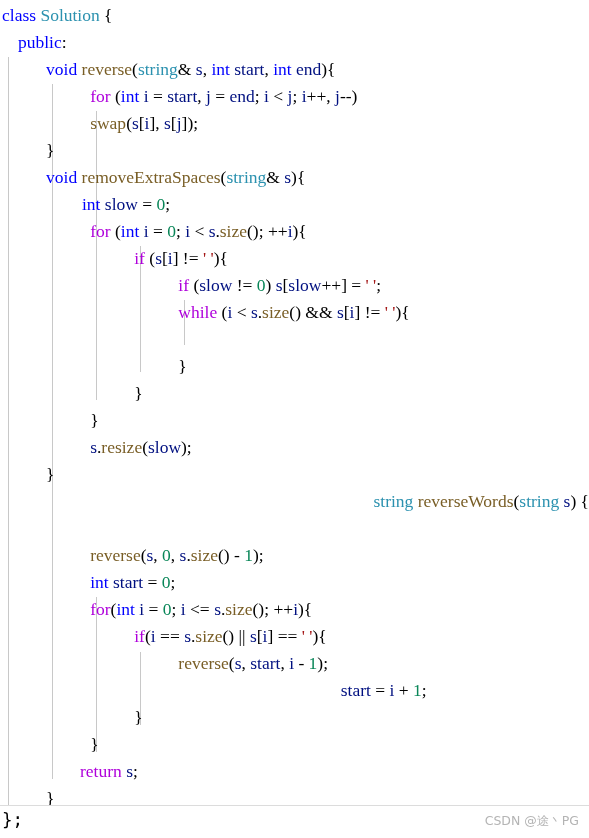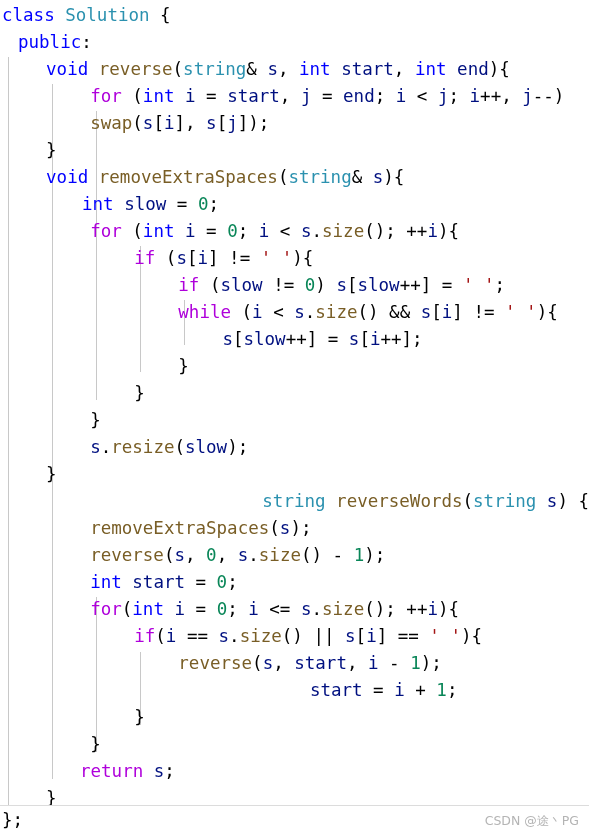--- a/index.html
+++ b/index.html
@@ -28,20 +28,21 @@
     background: #c8c8c8;
   }
 
   
   #code-surface {
     position: absolute;
     left: 0;
     top: 0;
     right: 0;
     bottom: 0;
+    font-family: Liberation Serif, serif;
   }
 
   .code-line {
     position: absolute;
     left: 0;
     right: 0;
     height: 27px;
     line-height: 27px;
     white-space: pre;
     font-size: 17.5px;
@@ -120,28 +121,26 @@
       <div class="code-line" style="top: 56px; padding-left: 46.08px;"><span class="t-kw">void</span><span class="t-plain"> </span><span class="t-fn">reverse</span><span class="t-plain">(</span><span class="t-type">string</span><span class="t-plain">&amp; </span><span class="t-var">s</span><span class="t-plain">, </span><span class="t-kw">int</span><span class="t-plain"> </span><span class="t-var">start</span><span class="t-plain">, </span><span class="t-kw">int</span><span class="t-plain"> </span><span class="t-var">end</span><span class="t-plain">){</span></div>
       <div class="code-line" style="top: 83px; padding-left: 90.16px;"><span class="t-ctl">for</span><span class="t-plain"> (</span><span class="t-kw">int</span><span class="t-plain"> </span><span class="t-var">i</span><span class="t-plain"> = </span><span class="t-var">start</span><span class="t-plain">, </span><span class="t-var">j</span><span class="t-plain"> = </span><span class="t-var">end</span><span class="t-plain">; </span><span class="t-var">i</span><span class="t-plain"> &lt; </span><span class="t-var">j</span><span class="t-plain">; </span><span class="t-var">i</span><span class="t-plain">++, </span><span class="t-var">j</span><span class="t-plain">--)</span></div>
       <div class="code-line" style="top: 110px; padding-left: 90.16px;"><span class="t-fn">swap</span><span class="t-plain">(</span><span class="t-var">s</span><span class="t-plain">[</span><span class="t-var">i</span><span class="t-plain">], </span><span class="t-var">s</span><span class="t-plain">[</span><span class="t-var">j</span><span class="t-plain">]);</span></div>
       <div class="code-line" style="top: 137px; padding-left: 46.08px;"><span class="t-plain">}</span></div>
       <div class="code-line" style="top: 164px; padding-left: 46.08px;"><span class="t-kw">void</span><span class="t-plain"> </span><span class="t-fn">removeExtraSpaces</span><span class="t-plain">(</span><span class="t-type">string</span><span class="t-plain">&amp; </span><span class="t-var">s</span><span class="t-plain">){</span></div>
       <div class="code-line" style="top: 191px; padding-left: 82px;"><span class="t-kw">int</span><span class="t-plain"> </span><span class="t-var">slow</span><span class="t-plain"> = </span><span class="t-num">0</span><span class="t-plain">;</span></div>
       <div class="code-line" style="top: 218px; padding-left: 90.16px;"><span class="t-ctl">for</span><span class="t-plain"> (</span><span class="t-kw">int</span><span class="t-plain"> </span><span class="t-var">i</span><span class="t-plain"> = </span><span class="t-num">0</span><span class="t-plain">; </span><span class="t-var">i</span><span class="t-plain"> &lt; </span><span class="t-var">s</span><span class="t-plain">.</span><span class="t-fn">size</span><span class="t-plain">(); ++</span><span class="t-var">i</span><span class="t-plain">){</span></div>
       <div class="code-line" style="top: 245px; padding-left: 134.24px;"><span class="t-ctl">if</span><span class="t-plain"> (</span><span class="t-var">s</span><span class="t-plain">[</span><span class="t-var">i</span><span class="t-plain">] != </span><span class="t-str">' '</span><span class="t-plain">){</span></div>
       <div class="code-line" style="top: 272px; padding-left: 178.32px;"><span class="t-ctl">if</span><span class="t-plain"> (</span><span class="t-var">slow</span><span class="t-plain"> != </span><span class="t-num">0</span><span class="t-plain">) </span><span class="t-var">s</span><span class="t-plain">[</span><span class="t-var">slow</span><span class="t-plain">++] = </span><span class="t-str">' '</span><span class="t-plain">;</span></div>
       <div class="code-line" style="top: 299px; padding-left: 178.32px;"><span class="t-ctl">while</span><span class="t-plain"> (</span><span class="t-var">i</span><span class="t-plain"> &lt; </span><span class="t-var">s</span><span class="t-plain">.</span><span class="t-fn">size</span><span class="t-plain">() &amp;&amp; </span><span class="t-var">s</span><span class="t-plain">[</span><span class="t-var">i</span><span class="t-plain">] != </span><span class="t-str">' '</span><span class="t-plain">){</span></div>
-      <div class="code-line" style="top: 326px; padding-left: 222.4px;"><span class="t-var">s</span><span class="t-plain">[</span><span class="t-var">slow</span><span class="t-plain">++] = </span><span class="t-var">s</span><span class="t-plain">[</span><span class="t-var">i</span><span class="t-plain">++];</span></div>
       <div class="code-line" style="top: 353px; padding-left: 178.32px;"><span class="t-plain">}</span></div>
       <div class="code-line" style="top: 380px; padding-left: 134.24px;"><span class="t-plain">}</span></div>
       <div class="code-line" style="top: 407px; padding-left: 90.16px;"><span class="t-plain">}</span></div>
       <div class="code-line" style="top: 434px; padding-left: 90.16px;"><span class="t-var">s</span><span class="t-plain">.</span><span class="t-fn">resize</span><span class="t-plain">(</span><span class="t-var">slow</span><span class="t-plain">);</span></div>
       <div class="code-line" style="top: 461px; padding-left: 46.08px;"><span class="t-plain">}</span></div>
       <div class="code-line" style="top: 488px; padding-left: 46.08px; text-align: right;"><span class="t-type">string</span><span class="t-plain"> </span><span class="t-fn">reverseWords</span><span class="t-plain">(</span><span class="t-type">string</span><span class="t-plain"> </span><span class="t-var">s</span><span class="t-plain">) {</span></div>
-      <div class="code-line" style="top: 515px; padding-left: 90.16px;"><span class="t-fn">removeExtraSpaces</span><span class="t-plain">(</span><span class="t-var">s</span><span class="t-plain">);</span></div>
       <div class="code-line" style="top: 542px; padding-left: 90.16px;"><span class="t-fn">reverse</span><span class="t-plain">(</span><span class="t-var">s</span><span class="t-plain">, </span><span class="t-num">0</span><span class="t-plain">, </span><span class="t-var">s</span><span class="t-plain">.</span><span class="t-fn">size</span><span class="t-plain">() - </span><span class="t-num">1</span><span class="t-plain">);</span></div>
       <div class="code-line" style="top: 569px; padding-left: 90.16px;"><span class="t-kw">int</span><span class="t-plain"> </span><span class="t-var">start</span><span class="t-plain"> = </span><span class="t-num">0</span><span class="t-plain">;</span></div>
       <div class="code-line" style="top: 596px; padding-left: 90.16px;"><span class="t-ctl">for</span><span class="t-plain">(</span><span class="t-kw">int</span><span class="t-plain"> </span><span class="t-var">i</span><span class="t-plain"> = </span><span class="t-num">0</span><span class="t-plain">; </span><span class="t-var">i</span><span class="t-plain"> &lt;= </span><span class="t-var">s</span><span class="t-plain">.</span><span class="t-fn">size</span><span class="t-plain">(); ++</span><span class="t-var">i</span><span class="t-plain">){</span></div>
       <div class="code-line" style="top: 623px; padding-left: 134.24px;"><span class="t-ctl">if</span><span class="t-plain">(</span><span class="t-var">i</span><span class="t-plain"> == </span><span class="t-var">s</span><span class="t-plain">.</span><span class="t-fn">size</span><span class="t-plain">() || </span><span class="t-var">s</span><span class="t-plain">[</span><span class="t-var">i</span><span class="t-plain">] == </span><span class="t-str">' '</span><span class="t-plain">){</span></div>
       <div class="code-line" style="top: 650px; padding-left: 178.32px;"><span class="t-fn">reverse</span><span class="t-plain">(</span><span class="t-var">s</span><span class="t-plain">, </span><span class="t-var">start</span><span class="t-plain">, </span><span class="t-var">i</span><span class="t-plain"> - </span><span class="t-num">1</span><span class="t-plain">);</span></div>
       <div class="code-line" style="top: 677px; padding-left: 178.32px; text-align: center;"><span class="t-var">start</span><span class="t-plain"> = </span><span class="t-var">i</span><span class="t-plain"> + </span><span class="t-num">1</span><span class="t-plain">;</span></div>
       <div class="code-line" style="top: 704px; padding-left: 134.24px;"><span class="t-plain">}</span></div>
       <div class="code-line" style="top: 731px; padding-left: 90.16px;"><span class="t-plain">}</span></div>
       <div class="code-line" style="top: 758px; padding-left: 80px;"><span class="t-ctl">return</span><span class="t-plain"> </span><span class="t-var">s</span><span class="t-plain">;</span></div>
       <div class="code-line" style="top: 785px; padding-left: 46.08px;"><span class="t-plain">}</span></div>

